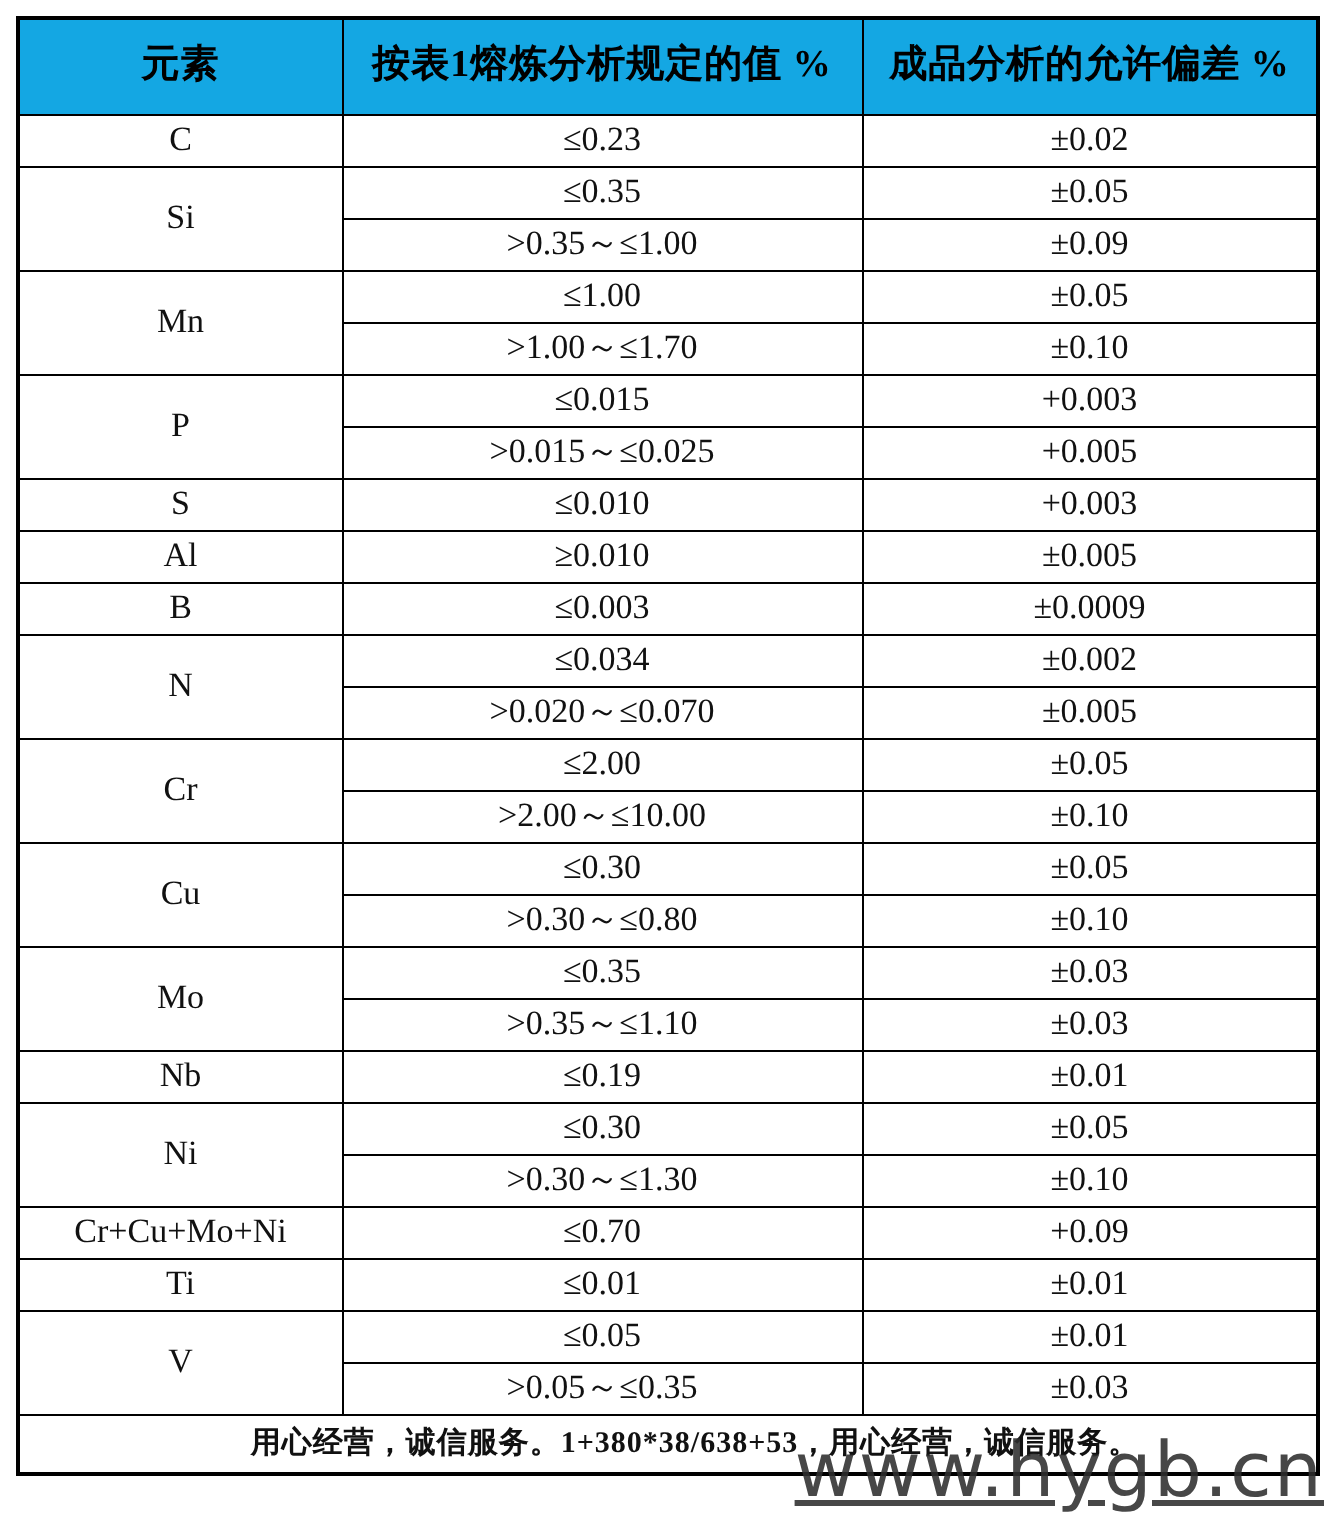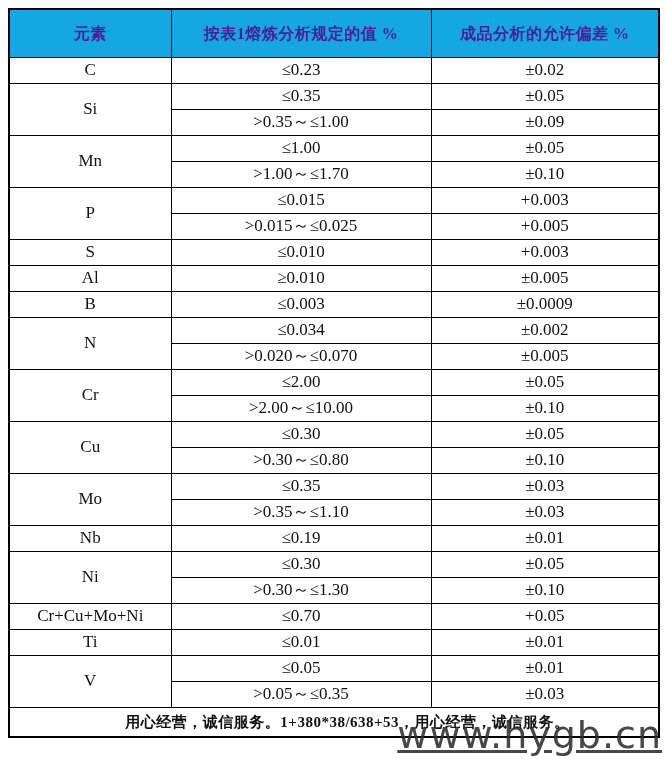--- a/index.html
+++ b/index.html
@@ -18,21 +18,21 @@
   th,td{
     border:1.5px solid #000;
     text-align:center;vertical-align:middle;
     padding:0 2px;color:#111;
     font-size:17px;line-height:1.1;
     white-space:nowrap;overflow:hidden;
   }
   thead th{
     height:47px;
     background:var(--header-bg,#14A7E3);
-    font-weight:bold;font-size:16px;color:#4c1d95;
+    font-weight:bold;font-size:19px;color:#000000;
     letter-spacing:0.5px;
   }
   tbody td{height:25px;}
   td.el{font-size:17px;}
   tfoot td{
     height:28px;font-weight:bold;font-size:15px;letter-spacing:0.5px;padding-left:29px;
   }
   .watermark{
     position:absolute;right:3px;bottom:5px;
     font-family:"DejaVu Sans","Liberation Sans",sans-serif;
@@ -152,21 +152,21 @@
           <td>≤0.30</td>
           <td>±0.05</td>
         </tr>
         <tr>
           <td>&gt;0.30～≤1.30</td>
           <td>±0.10</td>
         </tr>
         <tr>
           <td rowspan="1" class="el">Cr+Cu+Mo+Ni</td>
           <td>≤0.70</td>
-          <td>+0.05</td>
+          <td>+0.09</td>
         </tr>
         <tr>
           <td rowspan="1" class="el">Ti</td>
           <td>≤0.01</td>
           <td>±0.01</td>
         </tr>
         <tr>
           <td rowspan="2" class="el">V</td>
           <td>≤0.05</td>
           <td>±0.01</td>

